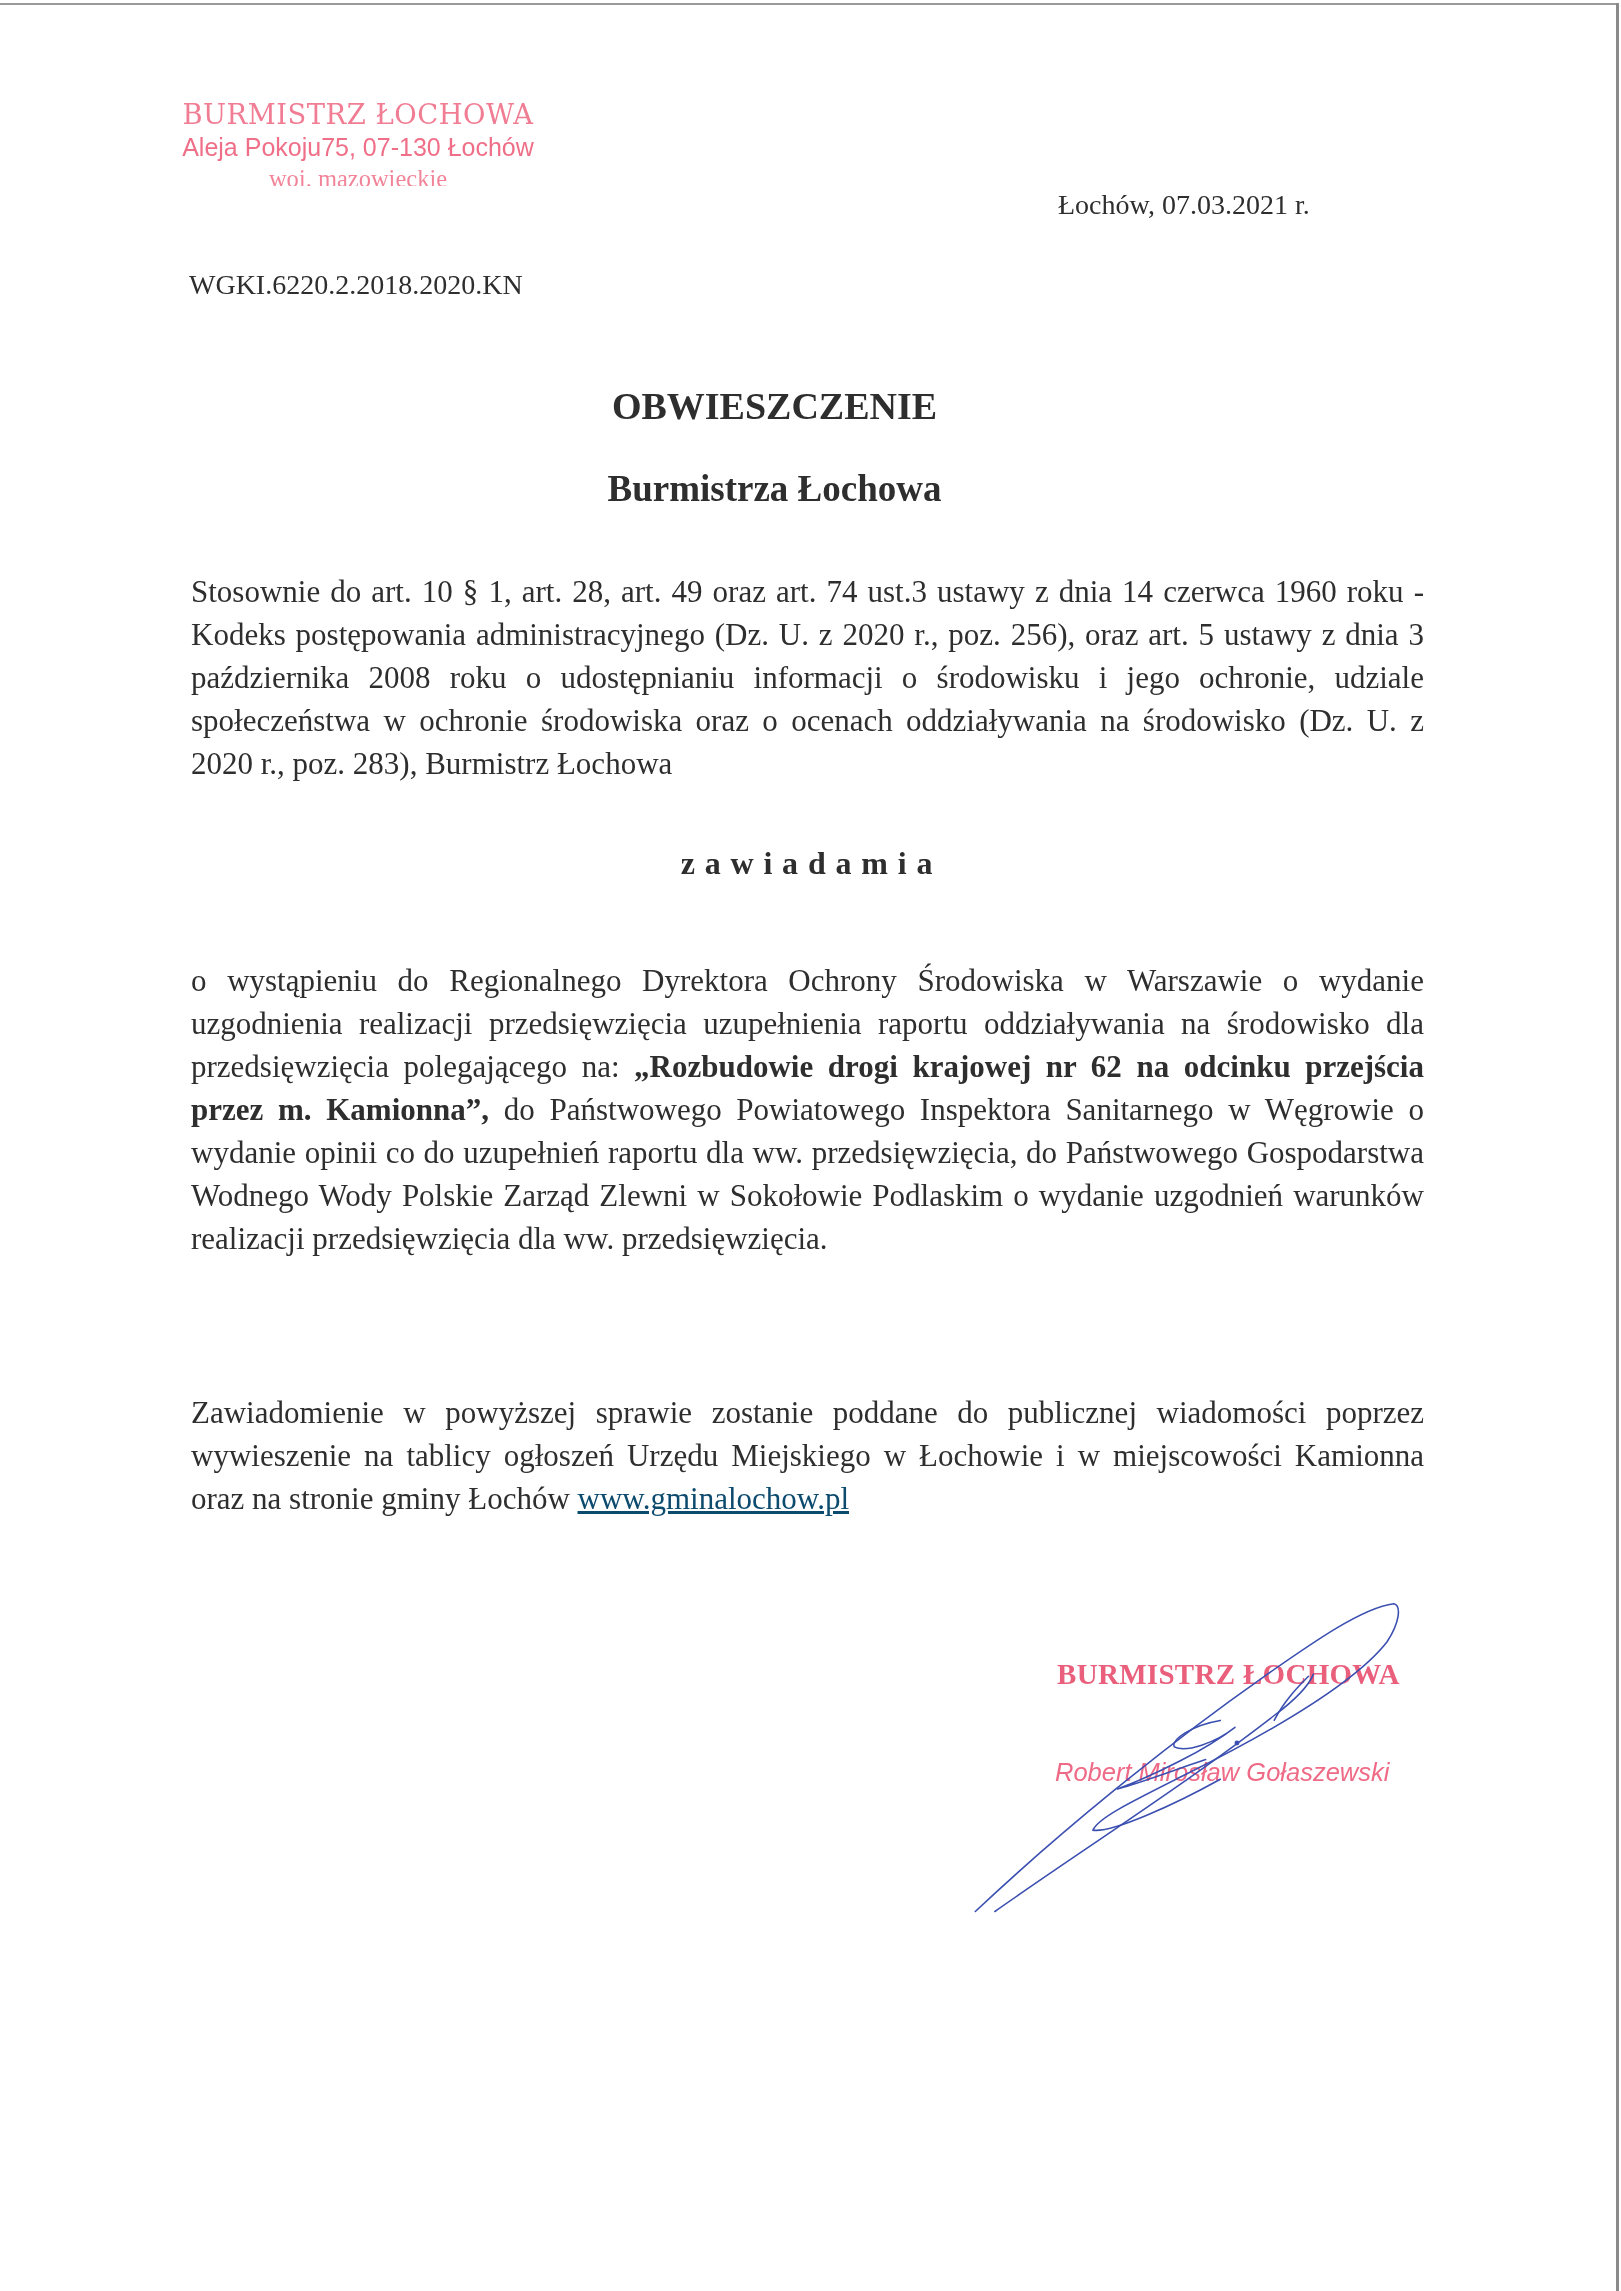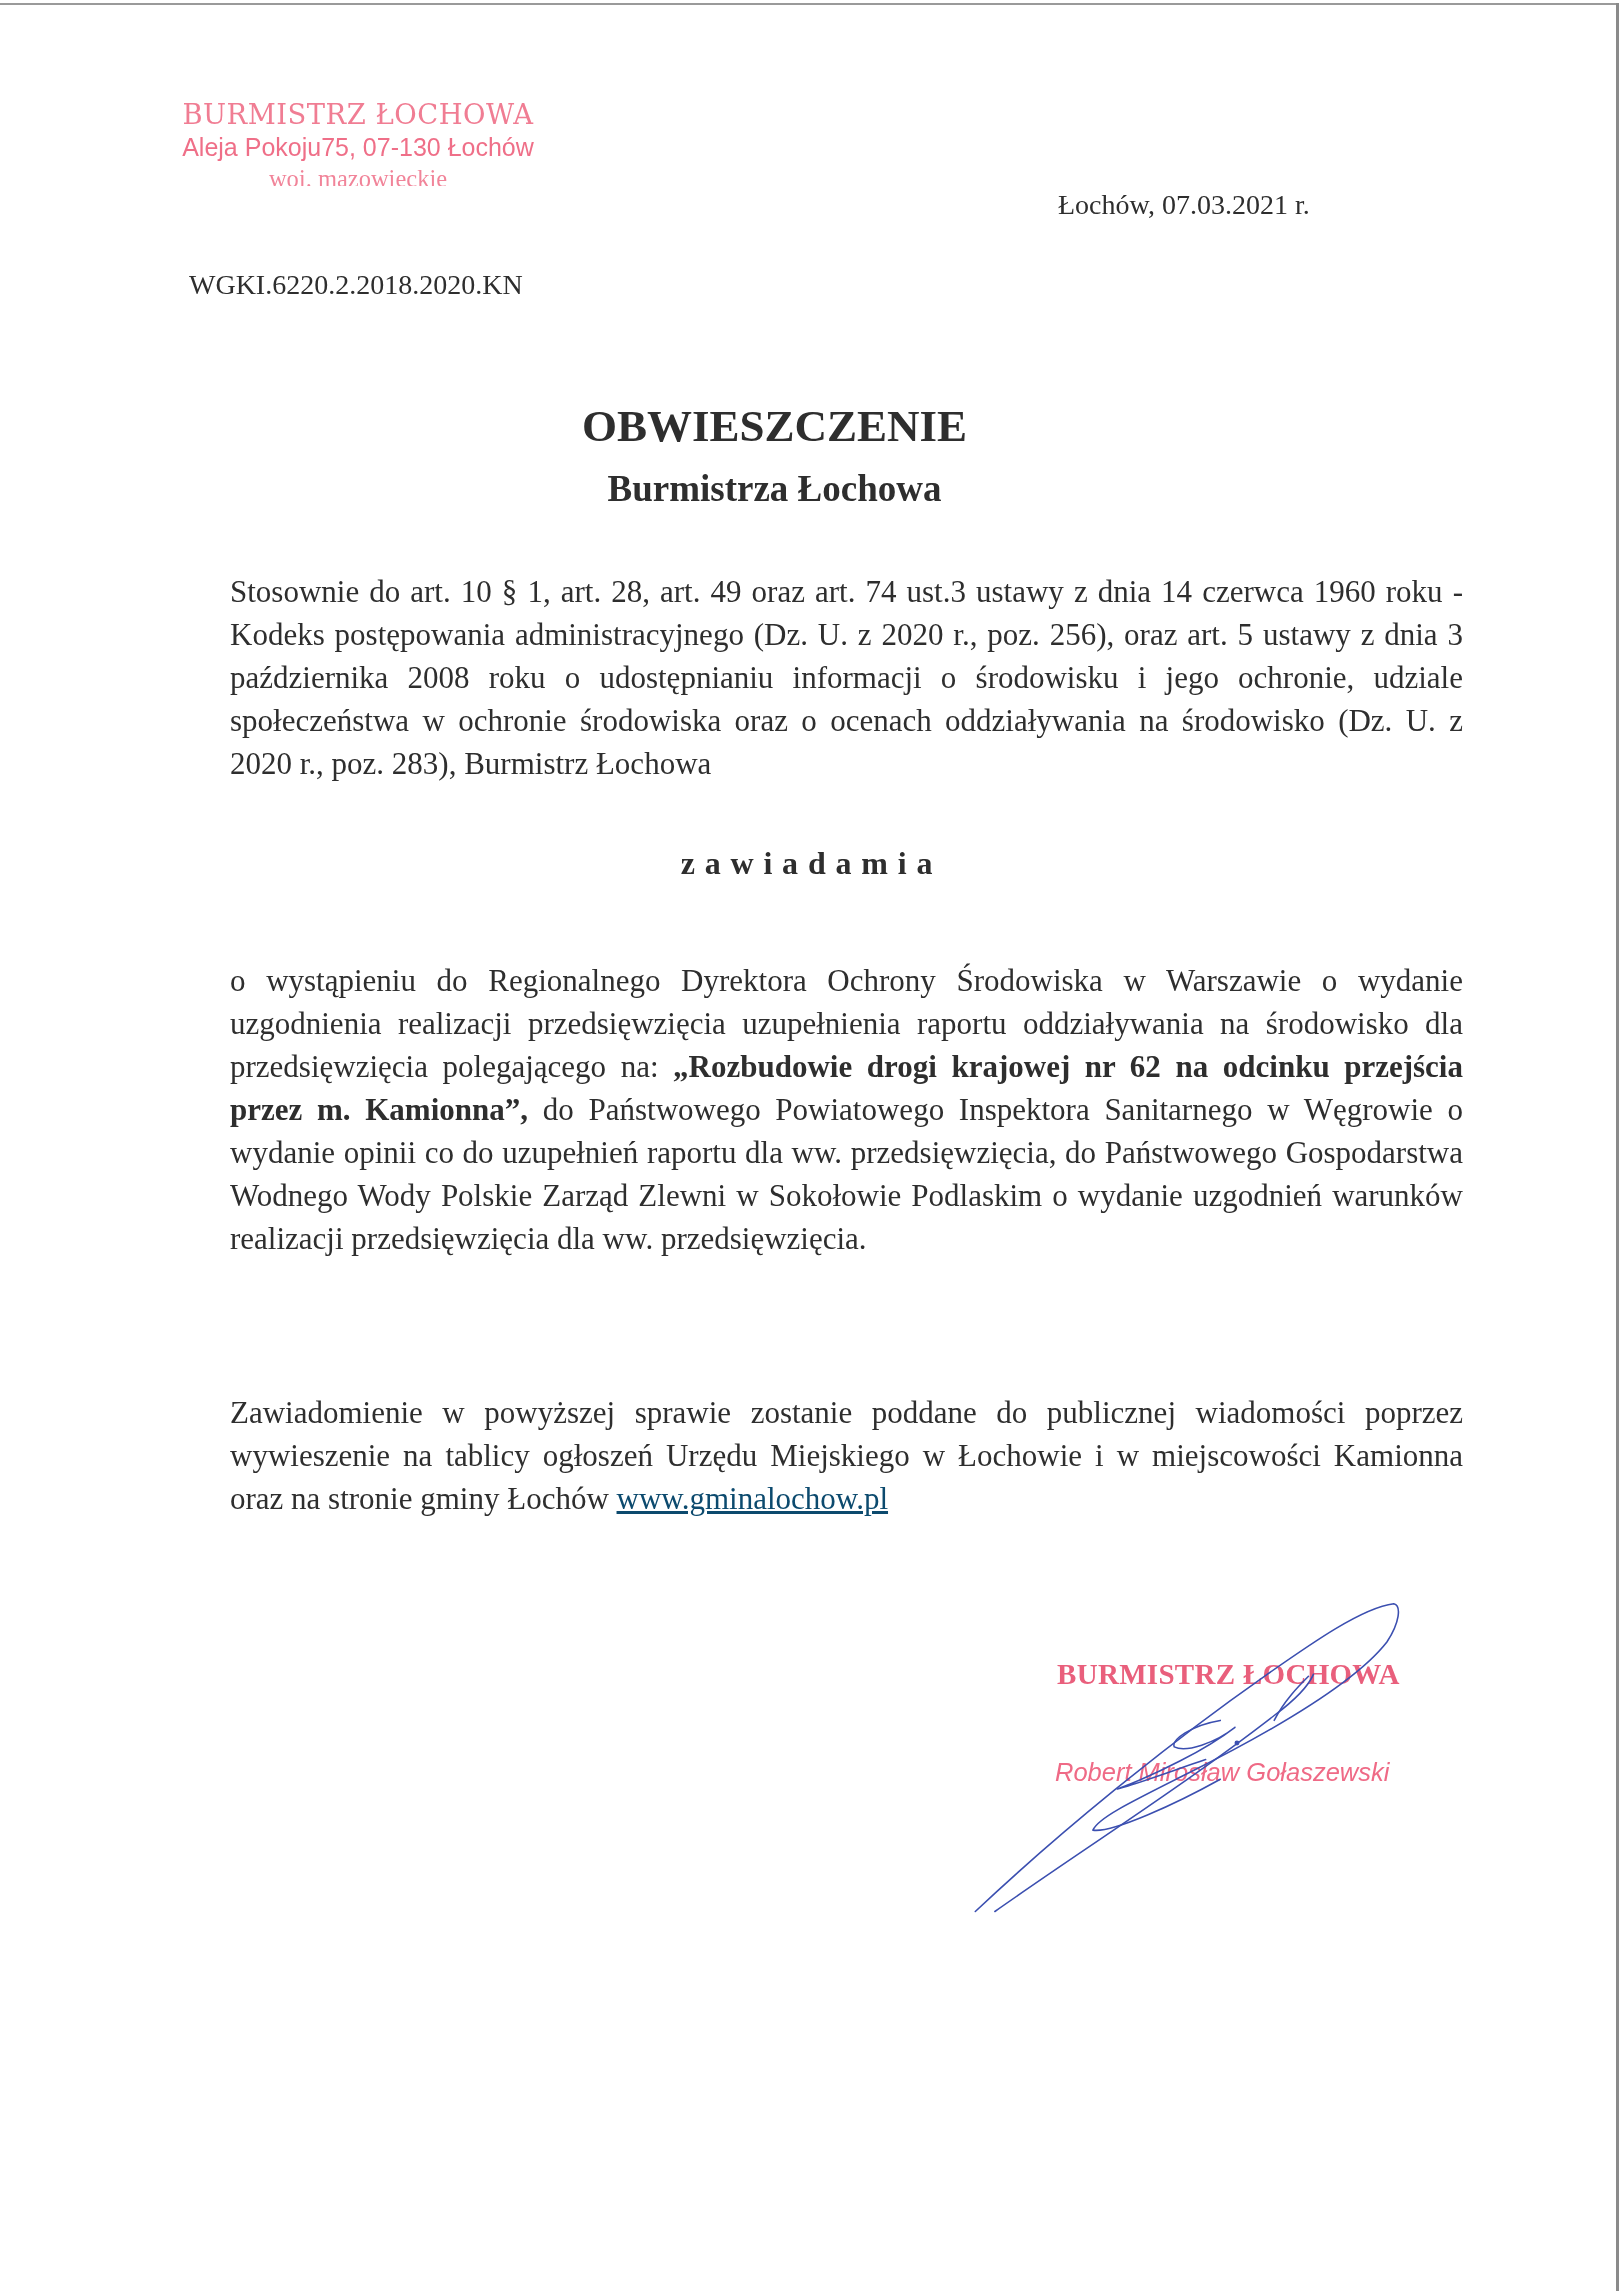--- a/index.html
+++ b/index.html
@@ -14,24 +14,24 @@
 
   .stamp { position: absolute; left: 157px; top: 98px; width: 402px; color: #ef6f88; text-align: center; }
   .stamp .s1 { font-family: "DejaVu Serif", serif; font-size: 27.4px; letter-spacing: 0.5px; line-height: 33px; opacity: .9; }
   .stamp .s2 { font-family: "Liberation Sans", sans-serif; font-size: 25px; line-height: 33px; }
   .stamp .s3 { font-family: Liberation Serif, serif; font-size: 24.5px; line-height: 29px; height: 21.6px; overflow: hidden; opacity: .85; }
 
   .date { position: absolute; left: 1058px; top: 189px; font-size: 28px; }
   .ref  { position: absolute; left: 189px; top: 269px; font-size: 28px; }
 
   .title { position: absolute; left: 0; width: 1549px; text-align: center; font-weight: bold; }
-  .title.t1 { top: 400px; font-size: 45px; }
+  .title.t1 { top: 384px; font-size: 38px; }
   .title.t2 { top: 467px; font-size: 37px; }
 
-  .para { position: absolute; left: 191px; width: 1233px; font-size: 31px; line-height: 43px; text-align: justify; margin-left: 39px; }
+  .para { position: absolute; left: 191px; width: 1233px; font-size: 31px; line-height: 43px; text-align: justify; }
   .para.p1 { top: 570px; }
   .para.p2 { top: 959px; }
   .para.p3 { top: 1391px; }
   .para b { font-weight: bold; }
   .link { color: #0c4a6e; text-decoration: underline; }
 
   .announce { position: absolute; left: 0; width: 1623px; top: 845px; text-align: center; font-weight: bold; font-size: 32px; letter-spacing: 9.8px; }
 
   .sig-stamp { position: absolute; left: 1057px; top: 1658px; font-family: "Liberation Serif", serif; font-weight: bold; font-size: 29px; color: #e95f7c; letter-spacing: 0.3px; }
   .sig-name  { position: absolute; left: 1055px; top: 1758px; font-family: "Liberation Sans", sans-serif; font-style: italic; font-size: 25.5px; color: #ef6a86; }

